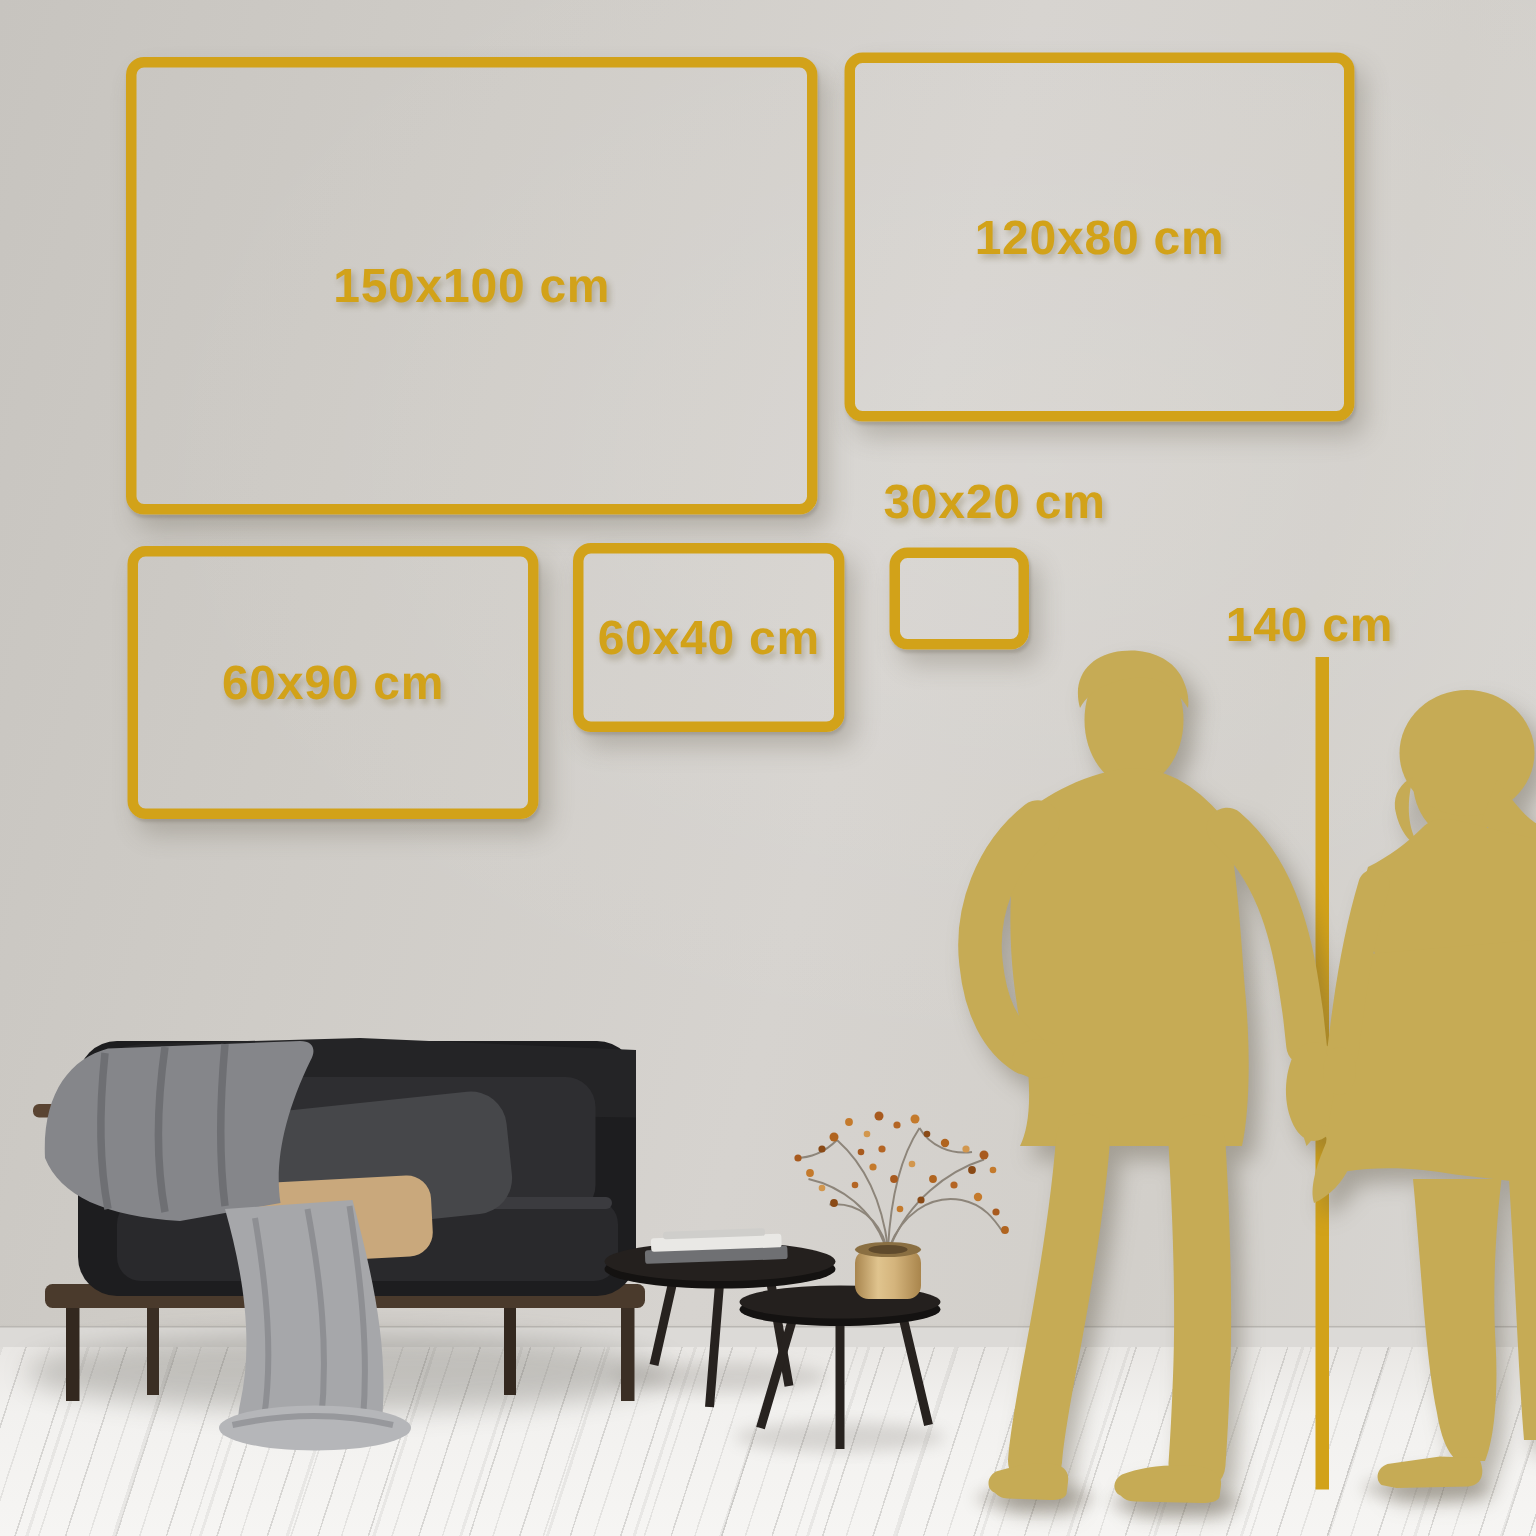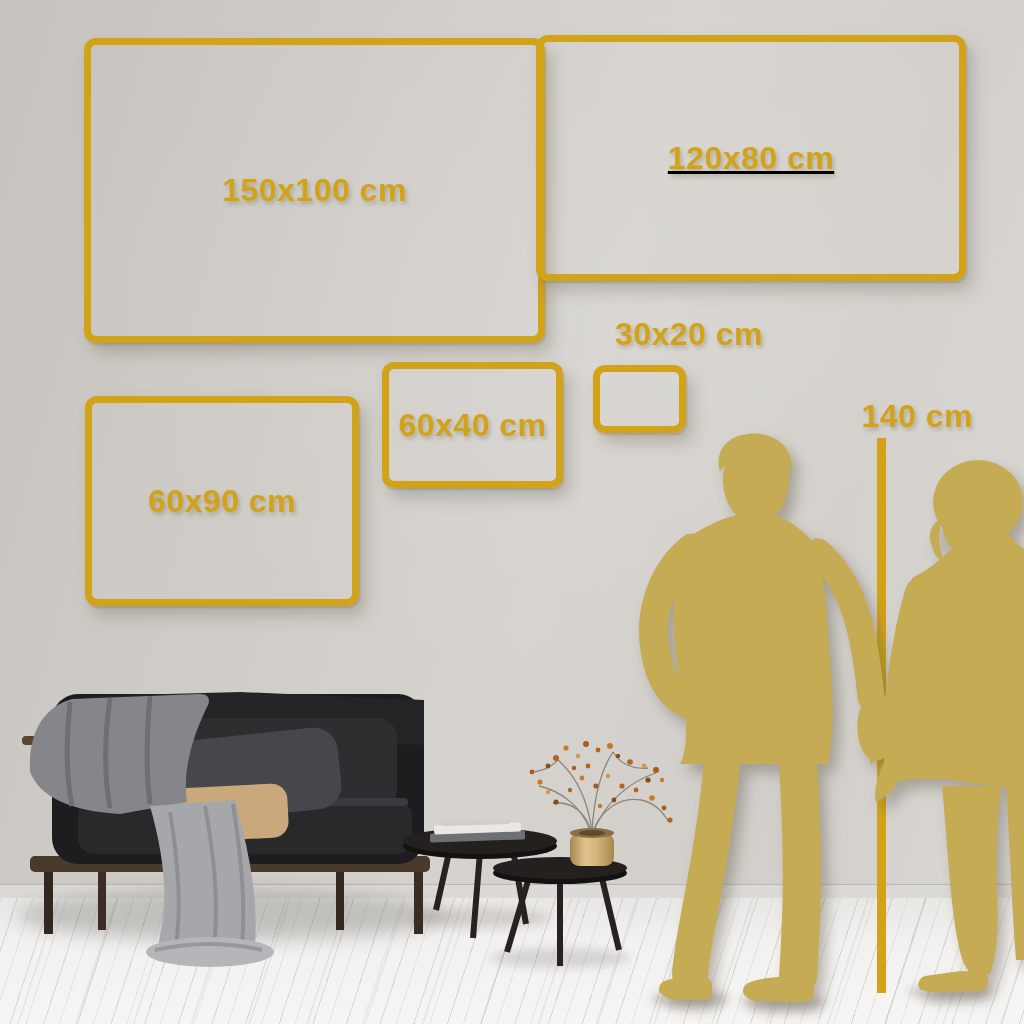--- a/index.html
+++ b/index.html
@@ -45,24 +45,24 @@
     position:absolute;z-index:2;box-sizing:border-box;
     border:7px solid var(--gold);border-radius:12px;
     display:flex;align-items:center;justify-content:center;
     box-shadow:7px 10px 16px rgba(104,96,78,.30), 1px 2px 2px rgba(104,96,78,.25);
   }
   .frame-label, .float-label{
     color:var(--gold);font-weight:bold;font-size:32px;letter-spacing:.5px;
     text-shadow:2px 3px 4px rgba(104,88,40,.32);
     white-space:nowrap;
   }
-  .float-label{position:absolute;z-index:2;text-align:right;}
+  .float-label{position:absolute;z-index:2;text-align:center;}
   #frame-150x100{left:84px;top:38px;width:461px;height:305px;}
-  #frame-120x80{left:536px;top:35px;width:430px;height:246px;text-decoration:underline;}
-  #frame-60x90{left:85px;top:364px;width:274px;height:210px;margin-top:32px;}
+  #frame-120x80{left:563px;top:35px;width:340px;height:246px;}
+  #frame-60x90{left:85px;top:364px;width:274px;height:182px;}
   #frame-60x40{left:382px;top:362px;width:181px;height:126px;text-align:center;}
   #frame-30x20{left:593px;top:365px;width:93px;height:68px;}
   #label-30x20{left:563px;top:316px;width:200px;}
   #label-180cm{left:773px;top:398px;width:200px;}
 </style>
 </head>
 <body>
 
 <div class="wall"></div>
 <div class="baseboard"></div>

